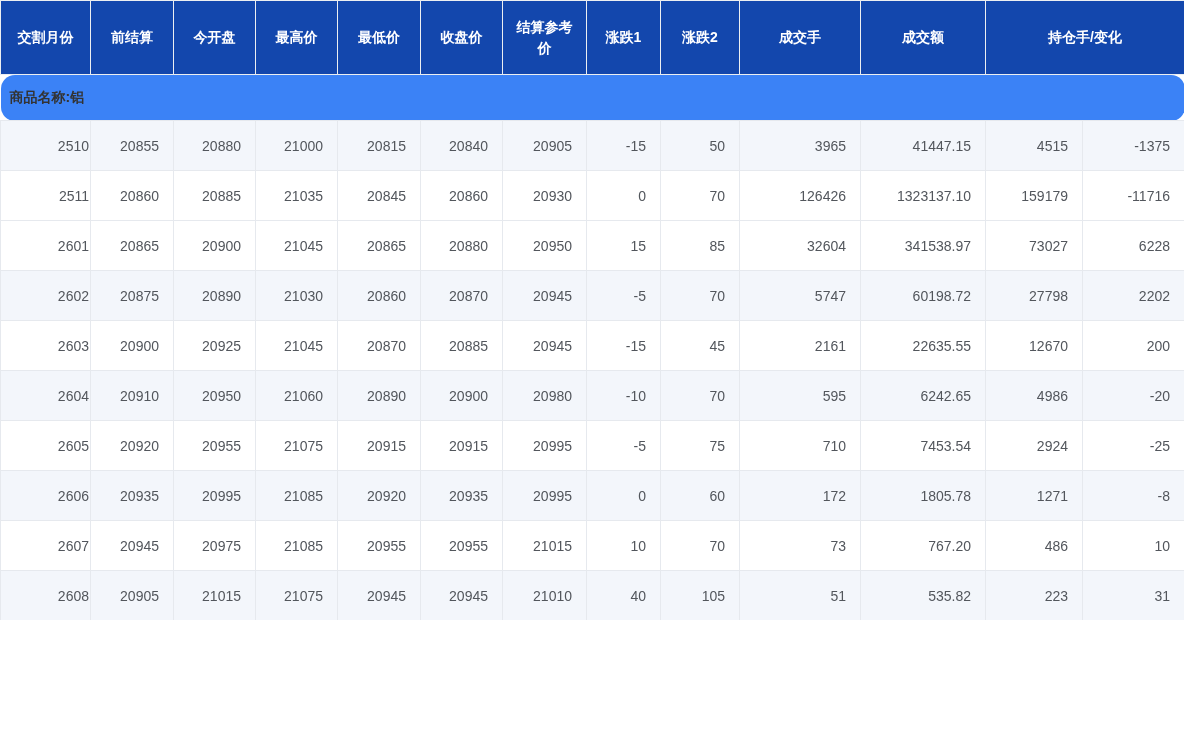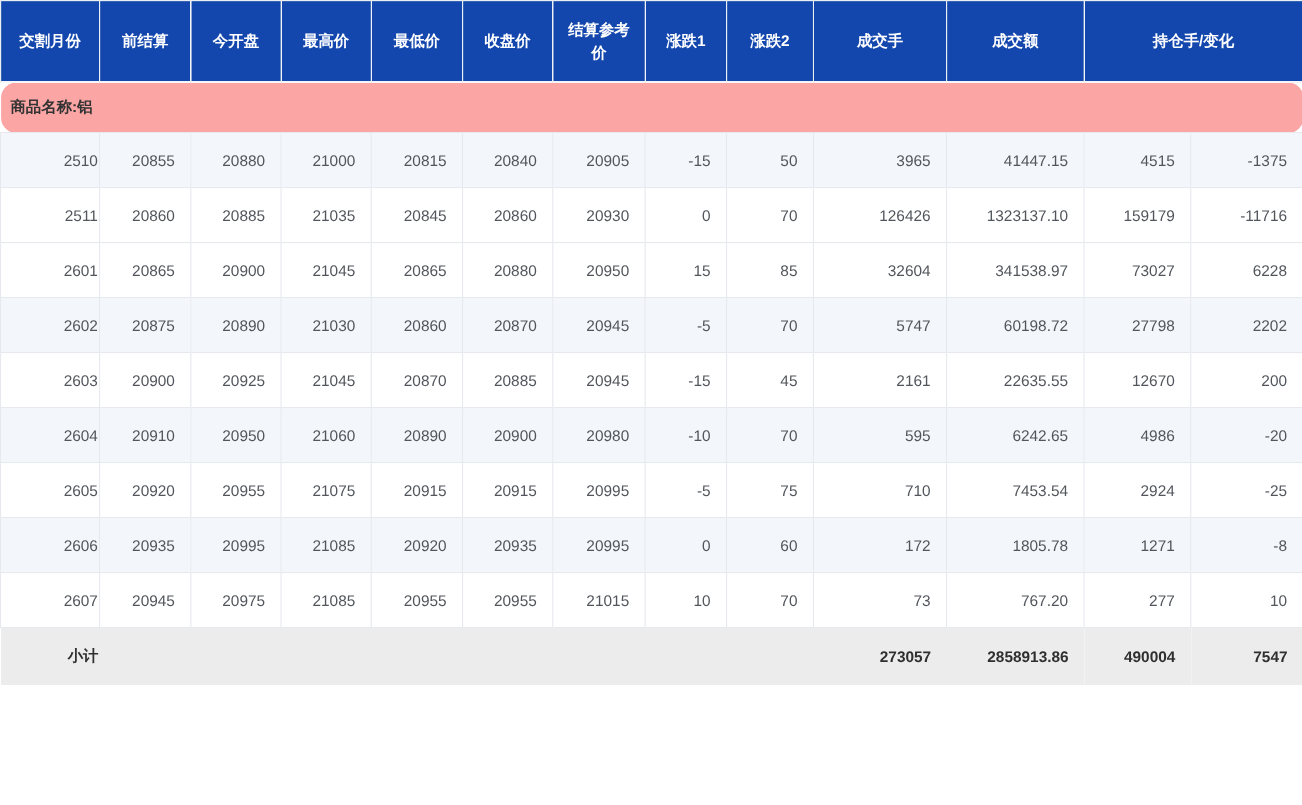--- a/index.html
+++ b/index.html
@@ -3,21 +3,21 @@
 <meta charset="utf-8">
 <style>
   html, body {
     margin: 0;
     padding: 0;
     background: #ffffff;
     font-family: "Liberation Sans", "DejaVu Sans", sans-serif;
   }
   .page {
     width: 1184px;
-    height: 732px;
+    height: 620px;
     overflow: hidden;
     background: #ffffff;
   }
   table.quotes {
     width: 1184px;
     border-collapse: collapse;
     table-layout: fixed;
   }
   table.quotes th, table.quotes td {
     border: 1px solid #e6e9ee;
@@ -32,21 +32,21 @@
     font-weight: bold;
     height: 73px;
     text-align: center;
     vertical-align: middle;
     padding: 0 10px;
     line-height: 1.5;
     border: 1px solid rgba(230,233,238,0.75);
   }
   
   tr.commodity td {
-    background: #fca5a5;
+    background: #3b82f6;
     height: 45px;
     padding: 0 0 0 9px;
     text-align: left;
     font-weight: bold;
     color: #333333;
     border-left: none;
     border-right: none;
     border-radius: 14px;
   }
   
@@ -237,22 +237,37 @@
           <td class="r">20945</td>
           <td class="r">20975</td>
           <td class="r">21085</td>
           <td class="r">20955</td>
           <td class="r">20955</td>
           <td class="r">21015</td>
           <td class="r">10</td>
           <td class="r">70</td>
           <td class="r">73</td>
           <td class="r">767.20</td>
-          <td class="r">277</td>
+          <td class="r">486</td>
           <td class="r">10</td>
+        </tr>
+        <tr class="alt">
+          <td class="c">2608</td>
+          <td class="r">20905</td>
+          <td class="r">21015</td>
+          <td class="r">21075</td>
+          <td class="r">20945</td>
+          <td class="r">20945</td>
+          <td class="r">21010</td>
+          <td class="r">40</td>
+          <td class="r">105</td>
+          <td class="r">51</td>
+          <td class="r">535.82</td>
+          <td class="r">223</td>
+          <td class="r">31</td>
         </tr>
       </tbody>
     <tbody>
       <tr class="subtotal">
         <td class="c">小计</td>
         <td colspan="8"></td>
         <td class="r">273057</td>
         <td class="r">2858913.86</td>
         <td class="r">490004</td>
         <td class="r">7547</td>

